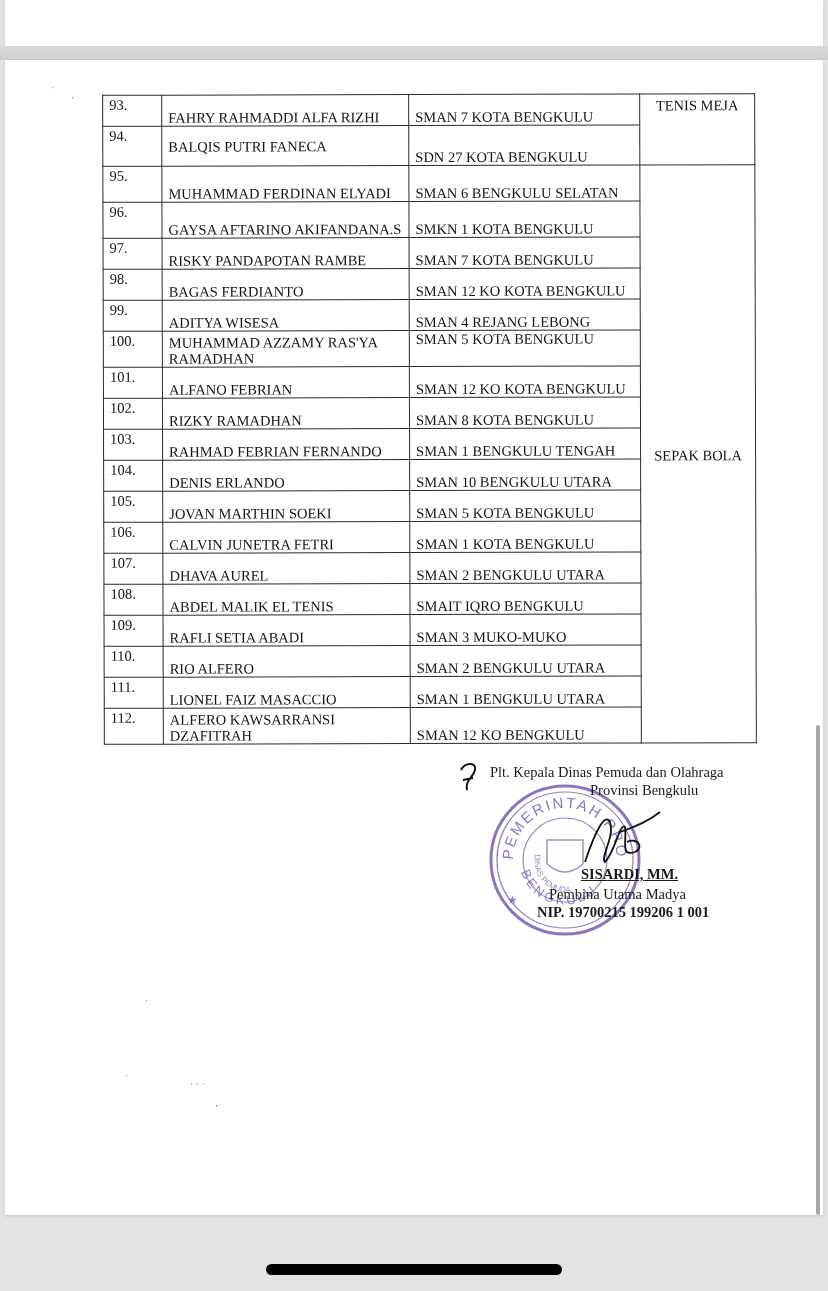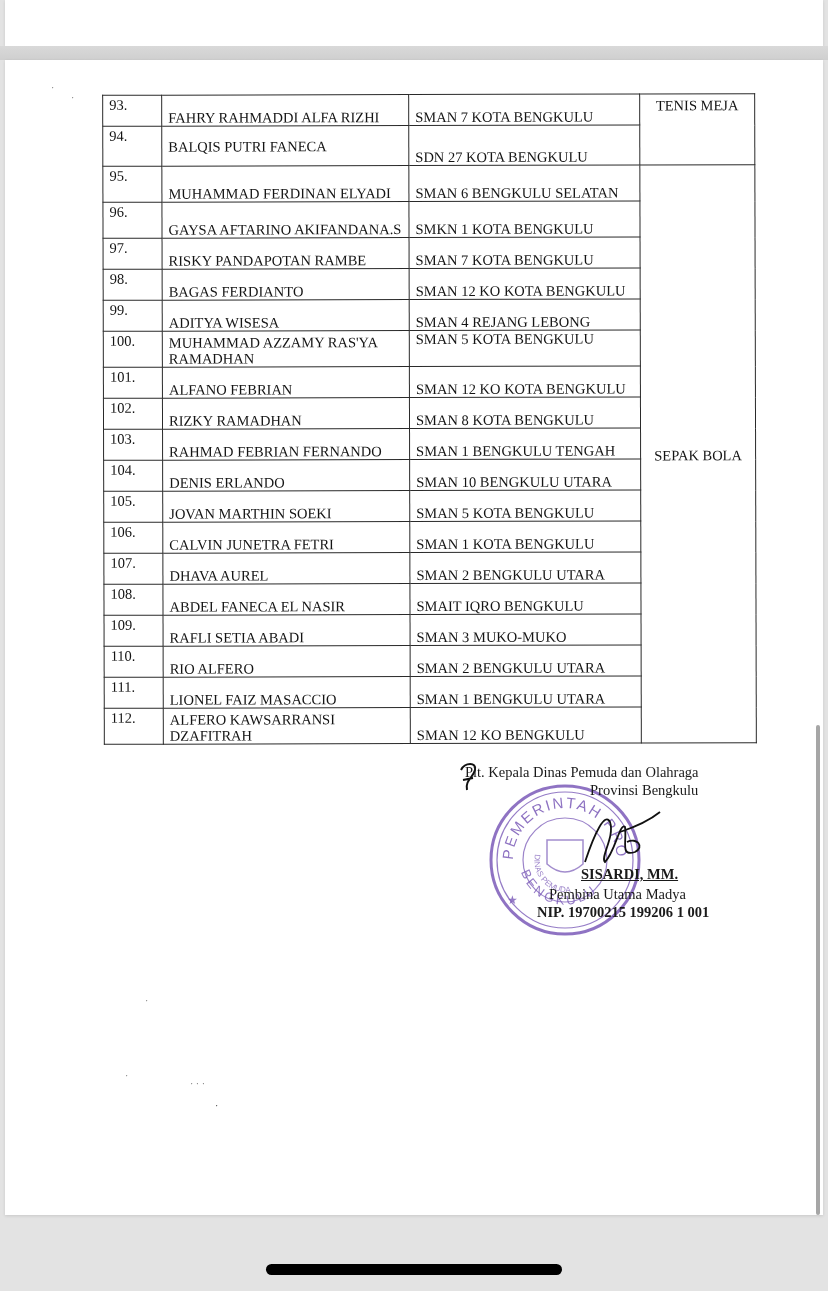--- a/index.html
+++ b/index.html
@@ -35,21 +35,21 @@
   td.sport.mid { vertical-align: middle !important; }
   tr.h30 td { height: 29px; }
   tr.h40 td { height: 38px; }
   tr.h35 td { height: 34px; }
   tr.top-school td.school { vertical-align: top; }
 
   .sig-block {
     position: absolute; left: 440px; top: 700px; width: 320px; height: 180px;
     font-size: 14.5px; color: #1a1a1a;
   }
-  .sig-title { position: absolute; left: 20px; top: 4px; white-space: nowrap; }
+  .sig-title { position: absolute; left: 45px; top: 4px; white-space: nowrap; }
   .sig-title2 { position: absolute; left: 145px; top: 22px; white-space: nowrap; }
   .sig-name { position: absolute; left: 136px; top: 106px; font-weight: bold; text-decoration: underline; }
   .sig-rank { position: absolute; left: 104px; top: 126px; }
   .sig-nip { position: absolute; left: 92px; top: 144px; font-weight: bold; }
   .stamp { position: absolute; left: 40px; top: 20px; width: 160px; height: 160px; }
   .paraf { position: absolute; left: 12px; top: 0px; width: 24px; height: 36px; }
   .signature { position: absolute; left: 120px; top: 42px; width: 100px; height: 70px; }
 
   .scrollbar {
     position: absolute; left: 816px; top: 725px; width: 4px; height: 490px;
@@ -145,21 +145,21 @@
         <td class="name">CALVIN JUNETRA FETRI</td>
         <td class="school">SMAN 1 KOTA BENGKULU</td>
       </tr>
       <tr class="h30">
         <td class="num">107.</td>
         <td class="name">DHAVA AUREL</td>
         <td class="school">SMAN 2 BENGKULU UTARA</td>
       </tr>
       <tr class="h30">
         <td class="num">108.</td>
-        <td class="name">ABDEL FANECA EL NASIR</td>
+        <td class="name">ABDEL MALIK EL TENIS</td>
         <td class="school">SMAIT IQRO BENGKULU</td>
       </tr>
       <tr class="h30">
         <td class="num">109.</td>
         <td class="name">RAFLI SETIA ABADI</td>
         <td class="school">SMAN 3 MUKO-MUKO</td>
       </tr>
       <tr class="h30">
         <td class="num">110.</td>
         <td class="name">RIO ALFERO</td>

